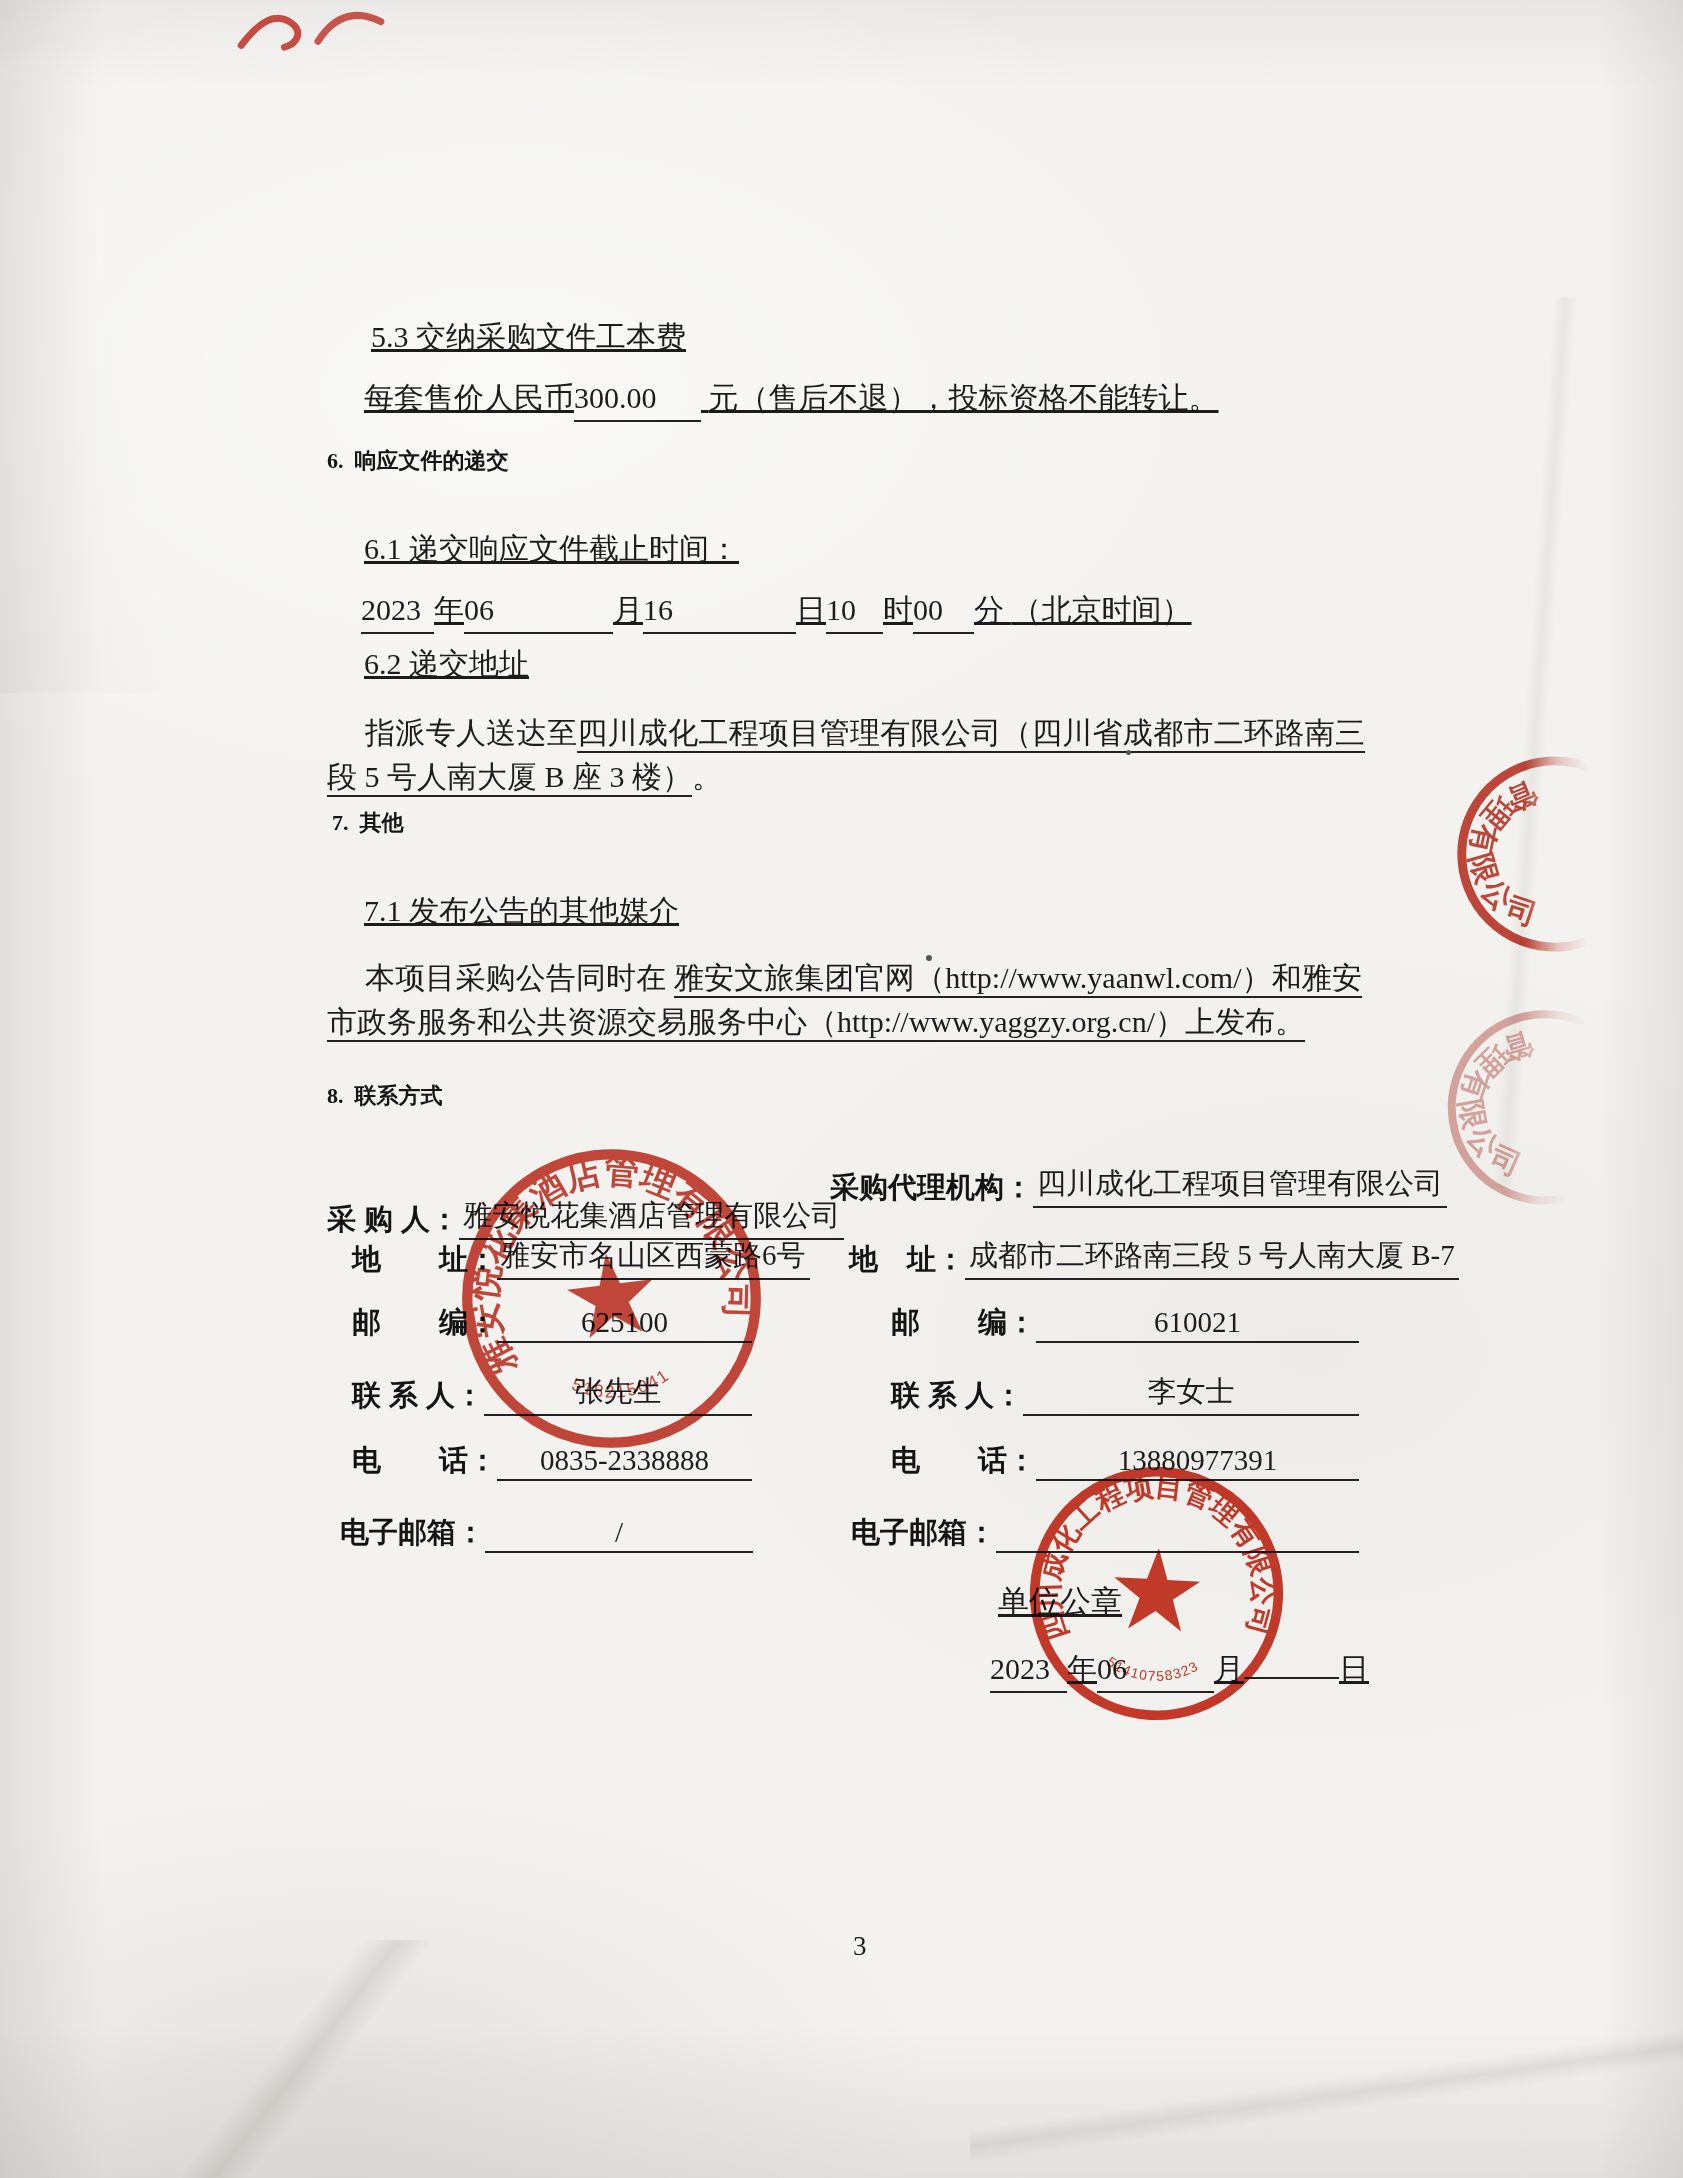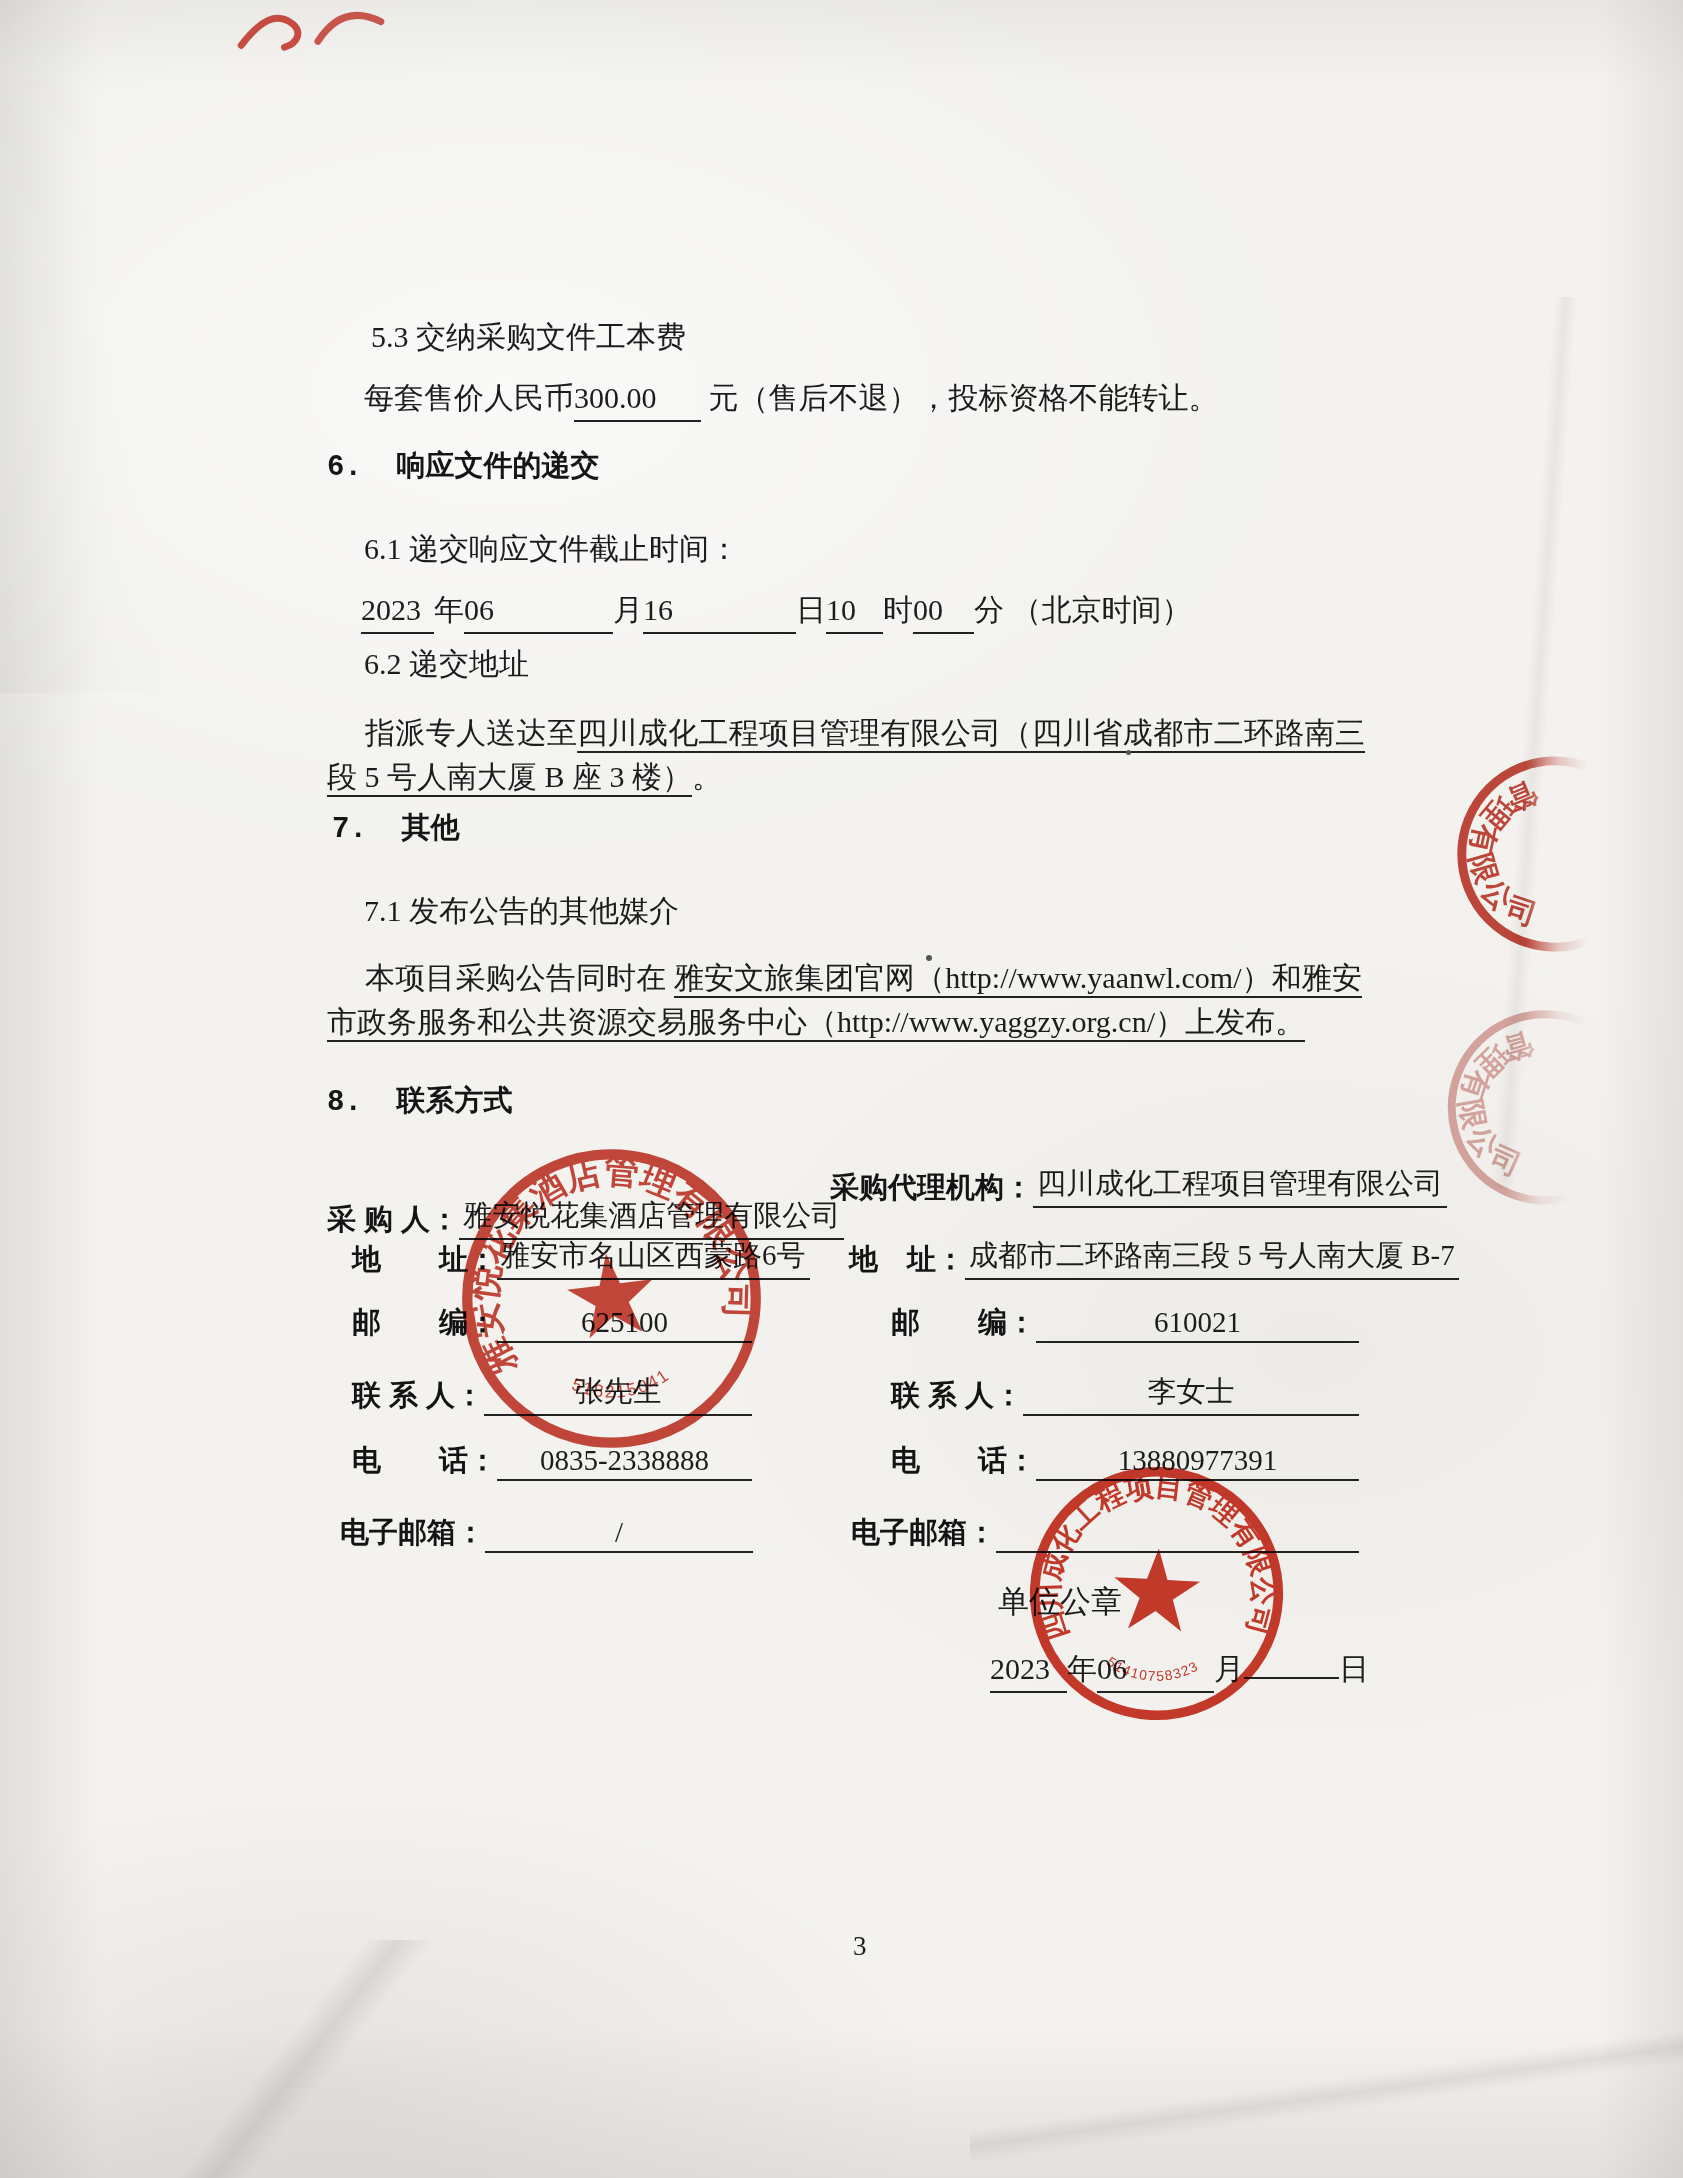--- a/index.html
+++ b/index.html
@@ -12,22 +12,22 @@
       linear-gradient(to right, rgba(90,85,80,.12), rgba(90,85,80,0) 6%, rgba(90,85,80,0) 95%, rgba(90,85,80,.10)),
       linear-gradient(to bottom, rgba(90,85,80,.07), rgba(90,85,80,0) 4%, rgba(90,85,80,0) 93%, rgba(110,105,98,.13)),
       #f3f2ef;
     font-family:"Liberation Serif","DejaVu Serif",serif;color:#1c1c1c;
   }
   .crease{position:absolute;pointer-events:none;}
   .c1{left:-40px;top:1940px;width:693px;height:238px;background:linear-gradient(128deg,transparent 46%,rgba(120,114,106,.16) 50%,transparent 54%);}
   .c2{left:970px;top:2010px;width:752px;height:168px;background:linear-gradient(172deg,transparent 44%,rgba(120,114,106,.14) 50%,transparent 56%);}
   .c3{left:1366px;top:297px;width:337px;height:891px;background:linear-gradient(94deg,transparent 47%,rgba(130,124,116,.10) 50%,transparent 53%);}
   .c4{left:-30px;top:79px;width:416px;height:614px;background:linear-gradient(80deg,rgba(140,134,126,.08),transparent 40%);}
-  .txt{position:absolute;font-size:30px;line-height:1.45;white-space:nowrap;}
-  .hd{position:absolute;font-family:Liberation Mono, monospace;font-weight:700;font-size:29px;white-space:pre;color:#151515;}
+  .txt{position:absolute;font-size:30px;line-height:1.45;white-space:nowrap;text-decoration:underline;}
+  .hd{position:absolute;font-family:Liberation Serif, serif;font-weight:700;font-size:22px;white-space:pre;color:#151515;}
   .para{position:absolute;font-size:30px;line-height:1.47;text-align:justify;white-space:normal;}
   .u{text-decoration:underline;text-underline-offset:8px;text-decoration-thickness:2px;text-decoration-color:#222;}
   .blank{display:inline-block;border-bottom:2px solid #222;text-align:left;vertical-align:baseline;}
   .crow{position:absolute;display:flex;align-items:flex-end;font-size:29px;}
   .lbl{font-family:"Liberation Sans","DejaVu Sans",sans-serif;font-weight:700;white-space:pre;color:#141414;}
   .val{flex:1;border-bottom:2px solid #222;text-align:center;white-space:nowrap;padding:0 4px 2px 4px;}
   .stamp{position:absolute;mix-blend-mode:multiply;pointer-events:none;}
   .fadeR{-webkit-mask-image:linear-gradient(to right,#000 42%,rgba(0,0,0,.25) 58%,transparent 72%);
          mask-image:linear-gradient(to right,#000 42%,rgba(0,0,0,.25) 58%,transparent 72%);}
   .speck{position:absolute;background:#555;border-radius:50%;}

